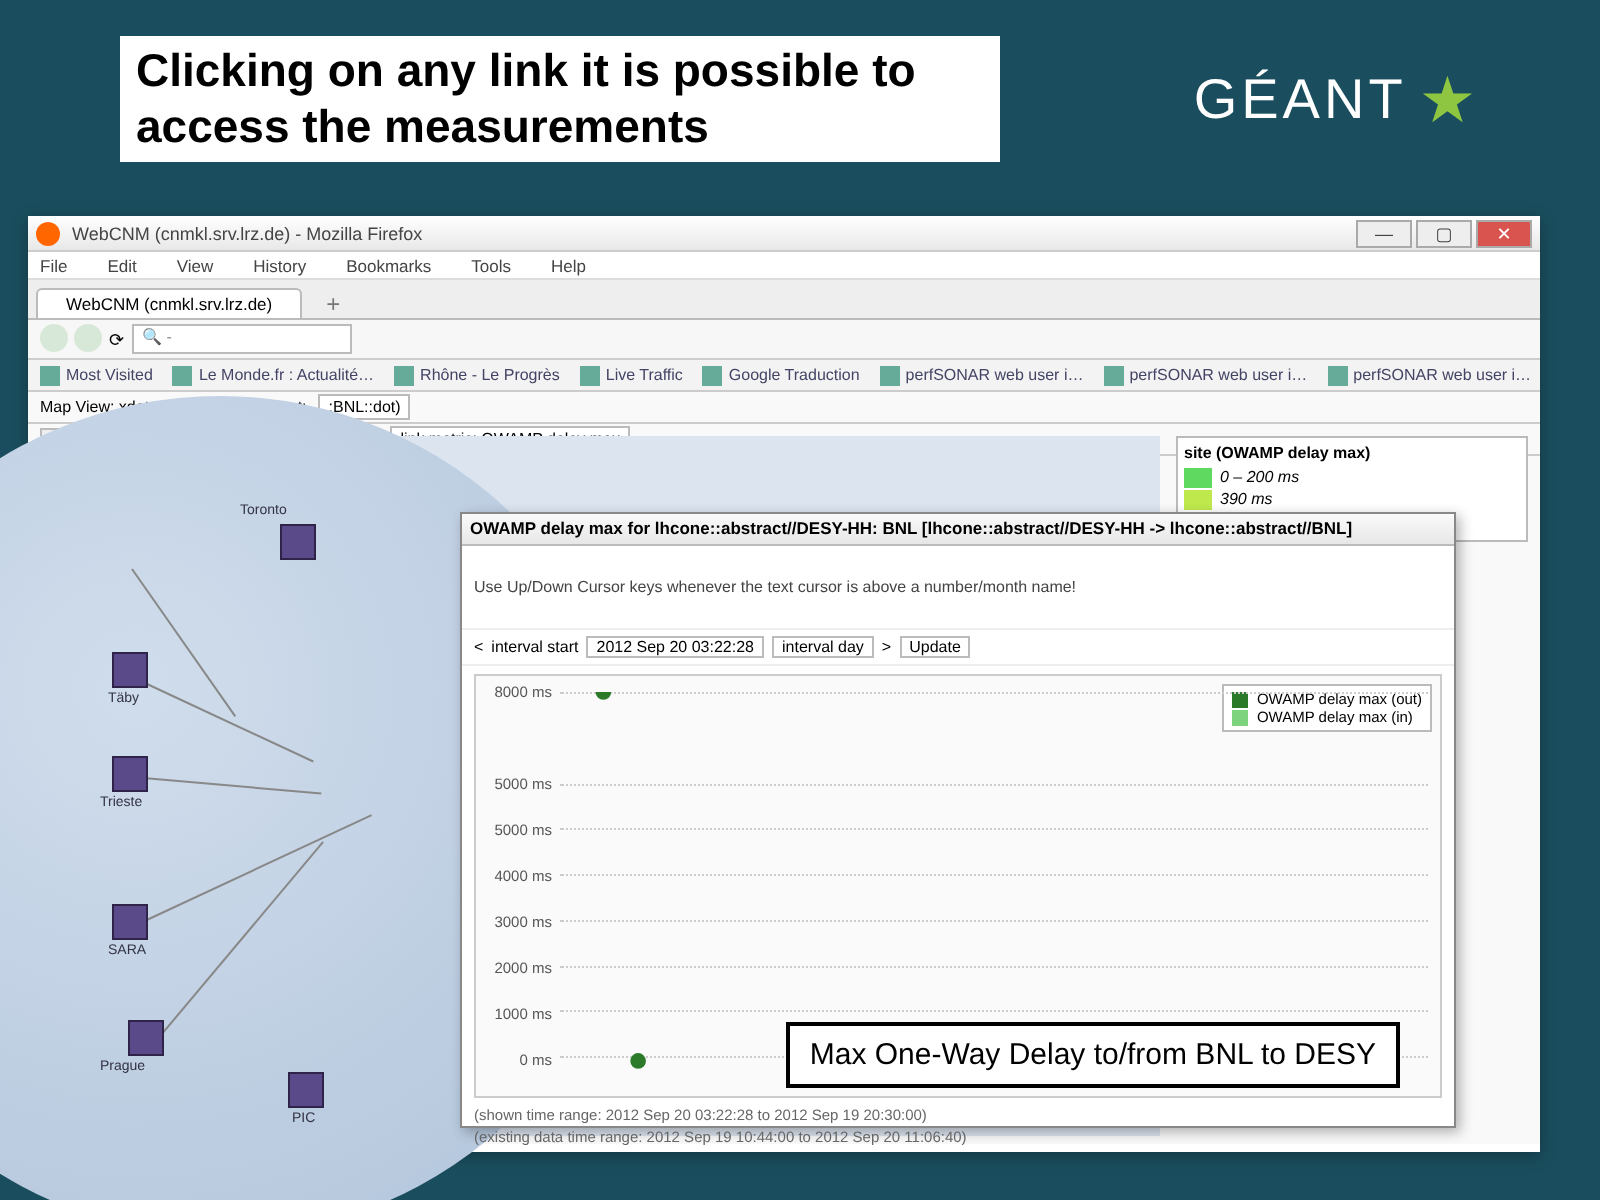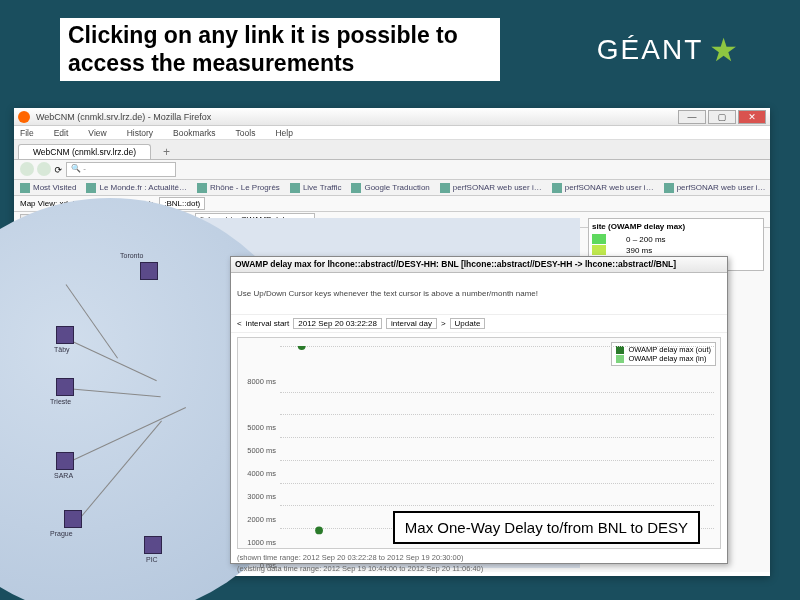--- a/index.html
+++ b/index.html
@@ -35,36 +35,36 @@
   .sect{ border:1px solid #bbb; padding:1px 4px; background:#fff;}
 
   .map-area{ position:absolute; left:6px; top:22px; width:560px; height:350px; background:#dce4ef;}
   .map-area .globe{ position:absolute; left:-120px; top:-20px; width:420px; height:420px; border-radius:50%; background:radial-gradient(circle at 40% 35%, #d0ddec, #b0c3da);}
   .node{ position:absolute; width:18px; height:18px; background:#5b4a8a; border:1px solid #2e244a;}
   .node-lbl{ position:absolute; font-size:7px; color:#334;}
   .line{ position:absolute; height:1px; background:#888; transform-origin:left center;}
 
   .right-panel{ position:absolute; right:6px; top:22px; width:176px; height:350px; font-size:8px;}
   .legend{ border:1px solid #bbb; padding:3px; background:#fff; margin-bottom:6px;}
-  .legend-row{ display:flex; align-items:flex-end; gap:20px; margin:1px 0;}
+  .legend-row{ display:flex; align-items:flex-start; gap:4px; margin:1px 0;font-style:italic;}
   .sw{ width:14px; height:10px;}
 
   
   .popup{ position:absolute; left:216px; top:60px; width:498px; height:308px; background:#fff; border:1px solid #888; box-shadow:2px 2px 6px rgba(0,0,0,0.3);}
   .popup-title{ height:16px; background:linear-gradient(#fafafa,#e7e7e7); font-size:8.5px; font-weight:bold; padding:2px 4px; border-bottom:1px solid #bbb; white-space:nowrap; overflow:hidden;}
   .popup-hint{ font-size:8px; padding:16px 6px; color:#444; border-bottom:1px solid #eee;}
   .popup-ctrl{ display:flex; gap:4px; align-items:center; padding:3px 6px; font-size:8px; border-bottom:1px solid #eee;}
   .popup-ctrl .ip{ border:1px solid #bbb; padding:0 4px; background:#fff;}
   .plot{ position:relative; height:212px; margin:4px 6px; border:1px solid #ccc; background:#fafafa;}
   .plot-legend{ position:absolute; right:4px; top:4px; border:1px solid #bbb; background:#fff; padding:2px 4px; font-size:7.5px;}
   .plot-legend div{ display:flex; align-items:center; gap:4px;}
   .lg-sw{ width:8px; height:8px;}
   .grid{ position:absolute; left:42px; right:6px; top:8px; bottom:20px;}
   .gl{ position:absolute; left:0; right:0; border-top:1px dotted #ccc;}
-  .yl{ position:absolute; left:4px; width:34px; text-align:right; font-size:7.5px; color:#555; transform:translateY(-50%);margin-top:35px;}
+  .yl{ position:absolute; left:4px; width:34px; text-align:right; font-size:7.5px; color:#555; transform:translateY(-50%);}
   #scatter{ position:absolute; left:42px; right:6px; top:8px; bottom:20px;}
   .popup-foot{ font-size:7.5px; color:#666; padding:0 6px 2px; line-height:1.2;}
 
   .callout{ position:absolute; right:100px; bottom:56px; background:#fff; border:2px solid #000; padding:6px 10px; font-size:15px; font-weight:400; text-align:center;}
 </style>
 </head>
 <body>
 
 <div class="slide">
   <div class="header">

